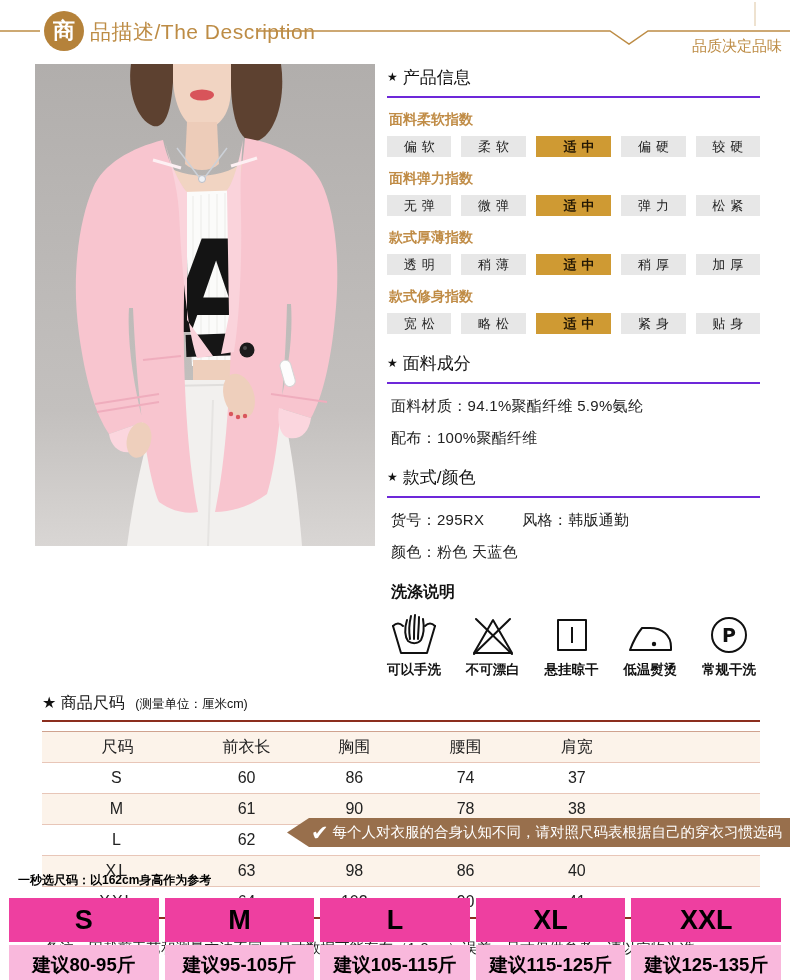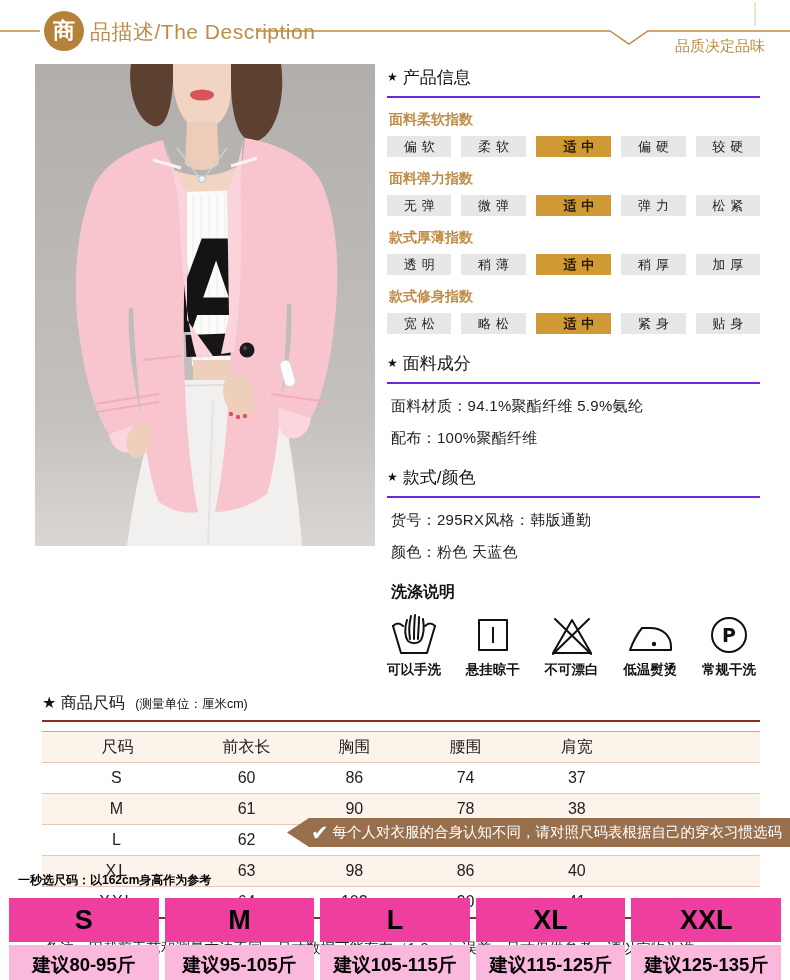--- a/index.html
+++ b/index.html
@@ -5,39 +5,39 @@
   * { margin:0; padding:0; box-sizing:border-box; }
   html,body { background:#ffffff; width:790px; font-family:"Liberation Sans","DejaVu Sans",sans-serif; color:#222; }
   .page { position:relative; width:790px; height:980px; background:#fff; overflow:hidden; }
 
   
   .hdr { position:relative; height:62px; }
   .hdr-decor { position:absolute; left:0; top:0; }
   .hdr-badge { position:absolute; left:44px; top:11px; width:40px; height:40px; border-radius:50%;
     background:#b5823a; color:#fff; font-size:22px; font-weight:bold; display:flex; align-items:center; justify-content:center; }
   .hdr-title { position:absolute; left:90px; top:18px; font-size:21px; color:#bd8c45; letter-spacing:.5px; }
-  .hdr-slogan { position:absolute; right:25px; top:37px; font-size:15px; color:#bd8c45; }
+  .hdr-slogan { position:absolute; right:8px; top:37px; font-size:15px; color:#bd8c45; }
 
   
   .main { display:flex; padding:2px 30px 0 35px; }
   .photo { width:340px; height:482px; flex:0 0 340px; }
   .info { flex:1; margin-left:12px; padding-top:2px; }
 
   .sec-title { font-size:17px; font-weight:normal; color:#111; padding-bottom:7px; border-bottom:2px solid #6d28d9; }
   .sec-title .star { font-size:12px; margin-right:5px; position:relative; top:-2px; }
 
   .idx-label { color:#c08c46; font-size:14px; font-weight:bold; margin:13px 0 7px 2px; }
   .idx-row { display:flex; gap:10px; }
   .idx-cell { flex:1; height:21px; line-height:21px; text-align:center; background:#e7e7e7;
     font-size:13px; color:#222; letter-spacing:5px; text-indent:5px; }
   .idx-cell.sel { background:#cf9a33; color:#241804; font-weight:bold;padding-left:11px; }
 
   .sec-gap { margin-top:18px; }
   .fab-line { font-size:15px; color:#222; margin:13px 0 0 4px; letter-spacing:.3px; }
-  .style-row { display:flex; }
+  .style-row { display:flex; gap:38px; }
 
   .wash-title { font-size:16px; font-weight:bold; color:#111; margin:20px 0 10px 4px; }
   .wash-row { display:flex; justify-content:space-between; padding-right:4px; }
   .wash-item { text-align:center; }
   .wash-item svg { display:block; margin:0 auto 4px; }
   .wash-label { font-size:13.5px; font-weight:bold; color:#111; white-space:nowrap; }
 
   
   .size-sec { margin:14px 30px 0 42px; }
   .size-title { font-size:16px; font-weight:normal; color:#111; padding-bottom:6px; border-bottom:2px solid #8b2e1e; }
@@ -220,36 +220,36 @@
               <path d="M17,7 C14,16 15,24 18,28 C22,31 28,31 31,27 C34,21 34,12 33,6"></path>
               <path d="M21,3 C19,11 19,20 20,26"></path>
                 <path d="M25,2 C24,12 24,20 24,26"></path>
                 <path d="M29,4 C29,13 28,20 28,26"></path>
             </g>
           </svg>
           <div class="wash-label">可以手洗</div>
         </div>
         <div class="wash-item">
           <svg width="48" height="44" viewBox="0 0 48 44">
-            <g stroke="#111" stroke-width="2" fill="none" stroke-linejoin="round">
-              <rect x="10" y="7" width="28" height="30"></rect>
-              <path d="M24,14 V30"></path>
-            </g>
-          </svg>
-          <div class="wash-label">悬挂晾干</div>
-        </div>
-        <div class="wash-item">
-          <svg width="48" height="44" viewBox="0 0 48 44">
             <g stroke="#111" stroke-width="2" fill="none" stroke-linecap="round" stroke-linejoin="round">
               <path d="M24,7 L5,40 H43 Z"></path>
               <path d="M7,6 L43,41"></path>
                 <path d="M41,6 L5,41"></path>
             </g>
           </svg>
           <div class="wash-label">不可漂白</div>
+        </div>
+        <div class="wash-item">
+          <svg width="48" height="44" viewBox="0 0 48 44">
+            <g stroke="#111" stroke-width="2" fill="none" stroke-linejoin="round">
+              <rect x="10" y="7" width="28" height="30"></rect>
+              <path d="M24,14 V30"></path>
+            </g>
+          </svg>
+          <div class="wash-label">悬挂晾干</div>
         </div>
         <div class="wash-item">
           <svg width="48" height="44" viewBox="0 0 48 44">
             <g stroke="#111" stroke-width="2" fill="none" stroke-linecap="round" stroke-linejoin="round">
               <path d="M4,37 H45 V34 C45,22 36,15 24,15 H16 C11,21 7,29 4,37 Z"></path>
             </g>
             <circle cx="28" cy="31" r="2.2" fill="#111"></circle>
           </svg>
           <div class="wash-label">低温熨烫</div>
         </div>

